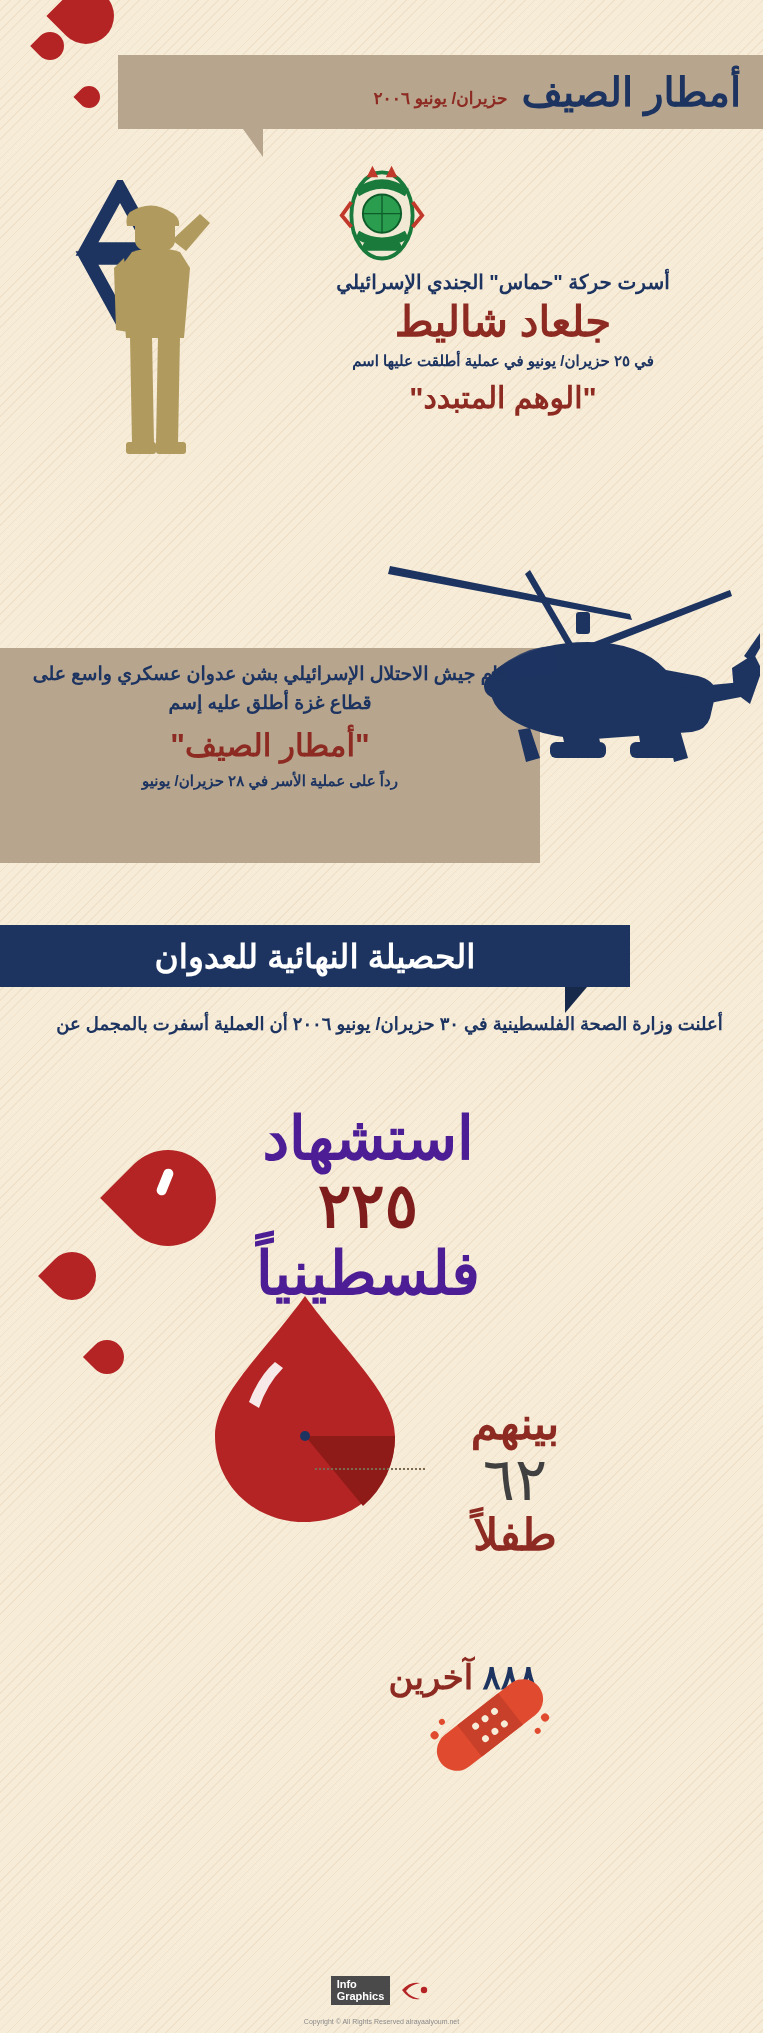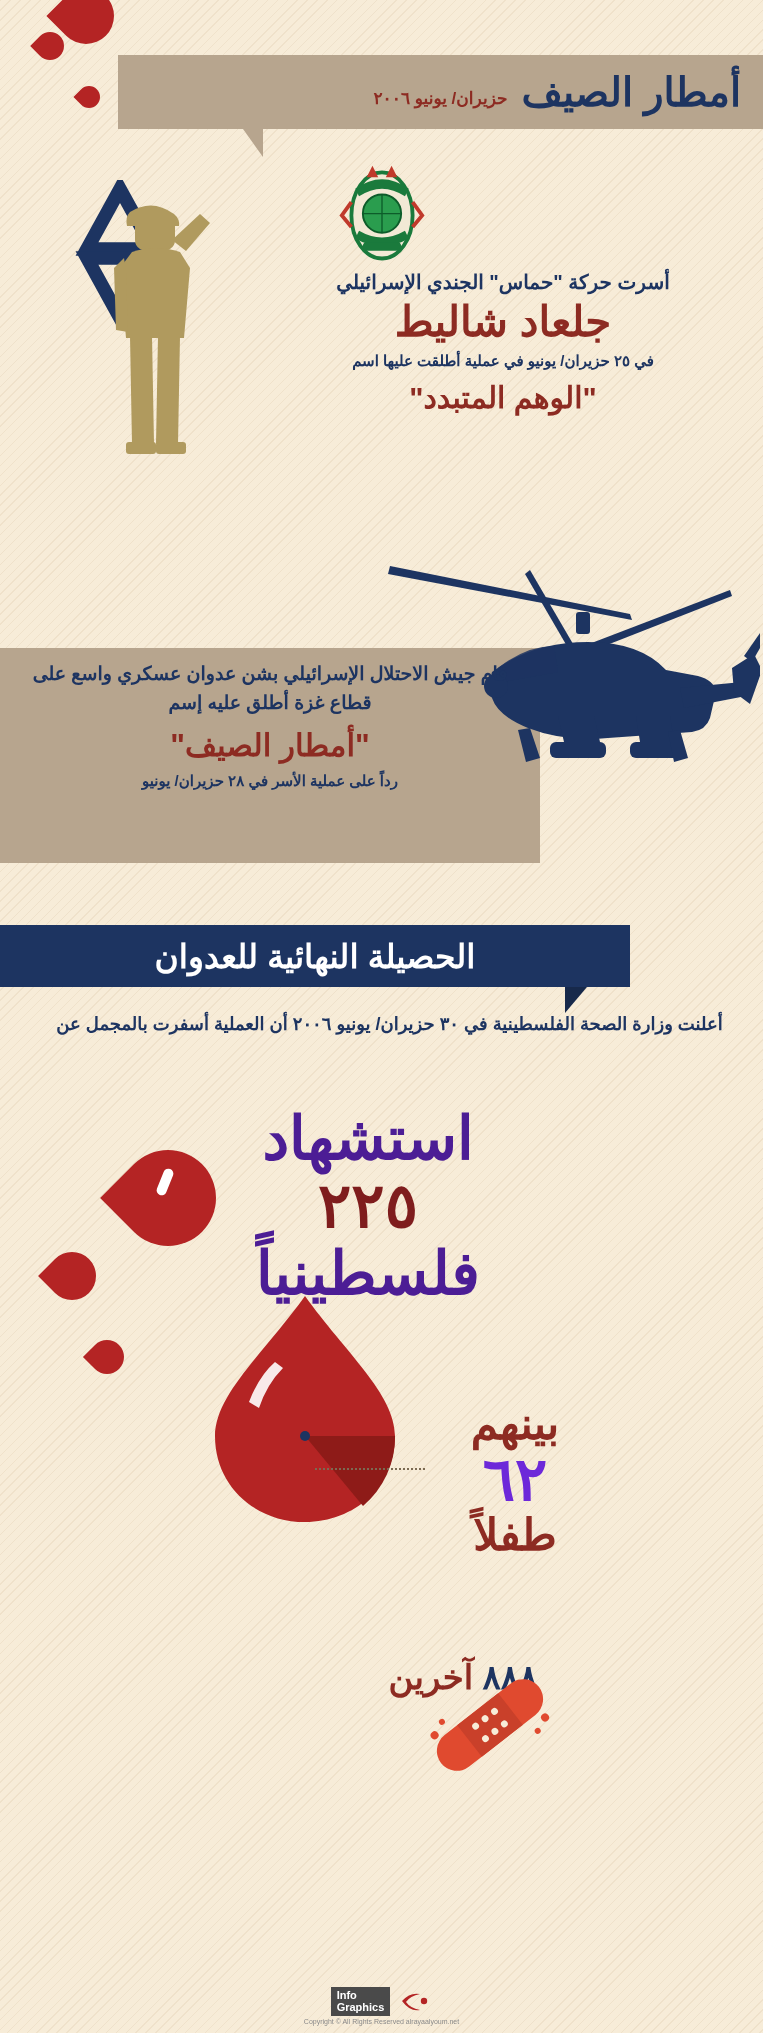--- a/index.html
+++ b/index.html
@@ -227,21 +227,21 @@
 
   .children-text {
     position: absolute;
     top: 1400px;
     left: 390px;
     width: 250px;
     text-align: center;
     z-index: 6;
   }
   .c-word { font-size: 44px; font-weight: bold; color: #8d2b22; line-height: 1.1; }
-  .c-num  { font-size: 60px; font-weight: bold; color: #6d28d9; line-height: 1.05; }
+  .c-num  { font-size: 60px; font-weight: normal; color: #404040; line-height: 1.05; }
 
   
   .pie-wrap {
     position: absolute;
     top: 1290px;
     left: 195px;
     width: 220px;
     height: 240px;
     z-index: 4;
   }
@@ -270,21 +270,21 @@
     top: 1665px;
     left: 420px;
     width: 140px;
     height: 120px;
     z-index: 5;
   }
 
   
   .footer {
     position: absolute;
-    bottom: 17px;
+    bottom: 28px;
     left: 0;
     width: 763px;
     display: flex;
     justify-content: center;
     align-items: center;
     gap: 8px;
     z-index: 6;
   }
   .footer-logo-text {
     font-size: 11px;

